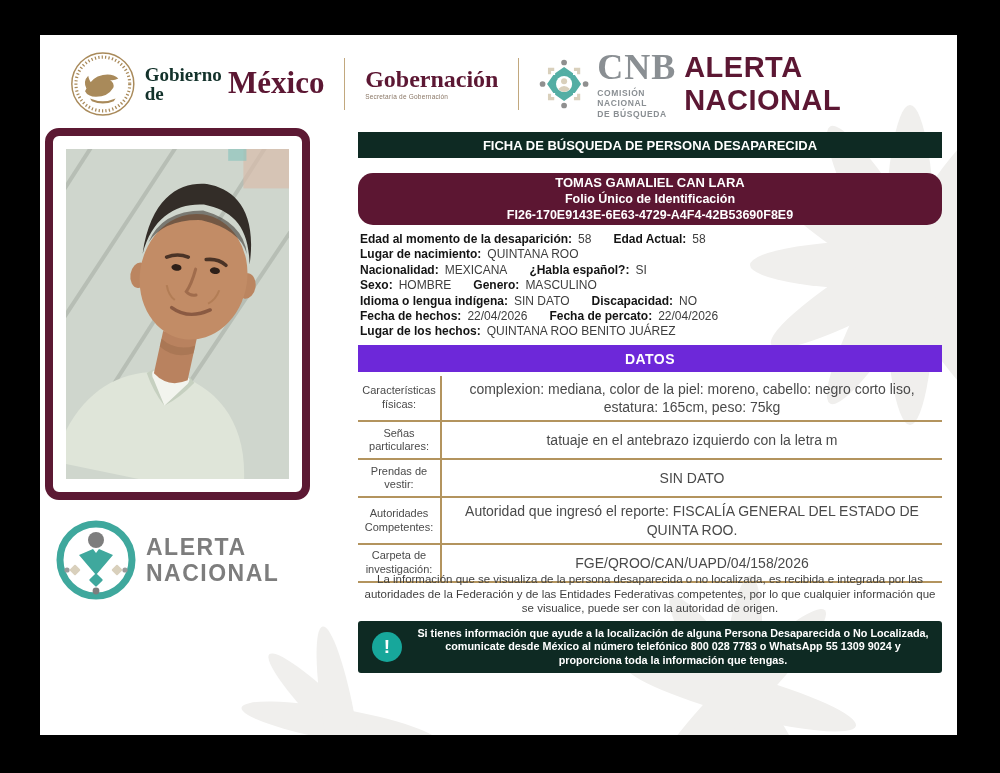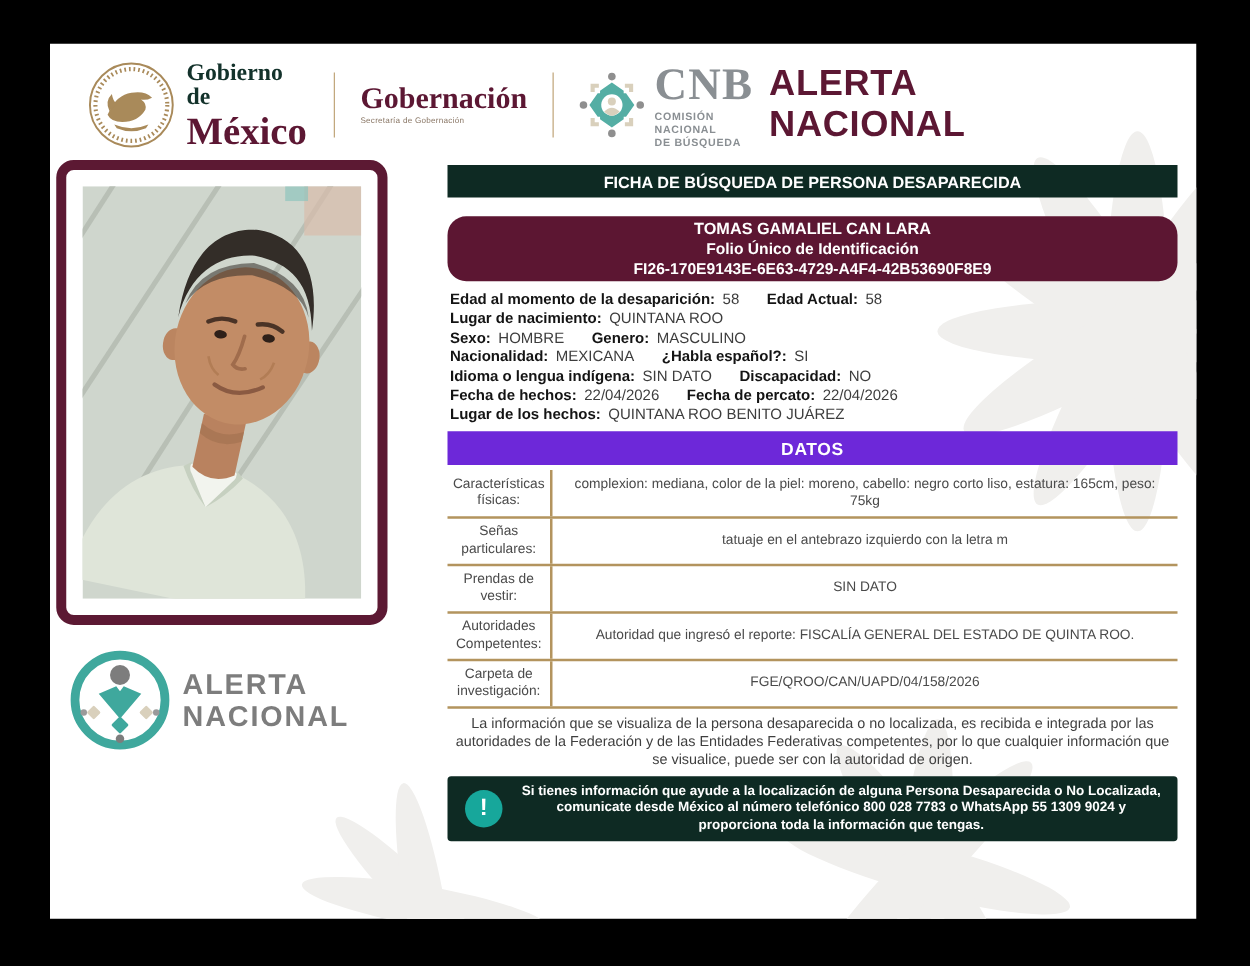--- a/index.html
+++ b/index.html
@@ -6,21 +6,21 @@
   *{box-sizing:border-box;}
   body{font-family:"Liberation Sans", sans-serif;}
   .canvas{position:relative;width:1000px;height:773px;background:#000;overflow:hidden;}
   .page{position:absolute;left:40px;top:35px;width:917px;height:700px;background:#ffffff;}
   .watermark{position:absolute;left:0;top:0;pointer-events:none;}
   .content{position:relative;width:100%;height:100%;}
 
   
   .header{position:absolute;left:0;right:0;top:10px;height:78px;display:flex;align-items:center;padding:0 30px;}
   .gob-logo{display:flex;align-items:center;gap:9px;}
-  .gob-text{display:flex;flex-direction:column;line-height:1;}
+  .gob-text{display:flex;flex-direction:row;line-height:1;}
   .gob-line1{font-family:"Liberation Serif",serif;font-size:19px;font-weight:600;color:#13322b;}
   .gob-line2{font-family:"Liberation Serif",serif;font-size:31px;font-weight:700;color:#5c1733;margin-top:2px;}
   .hdr-divider{width:1px;height:52px;background:#c2a87e;margin:0 20px;}
   .segob{display:flex;flex-direction:column;line-height:1;}
   .segob-word{font-family:"Liberation Serif",serif;font-size:24px;font-weight:600;color:#5c1733;}
   .segob-sub{font-size:6.5px;color:#8a7766;margin-top:3px;letter-spacing:.2px;}
   .cnb{display:flex;align-items:center;gap:8px;}
   .cnb-text{display:flex;flex-direction:column;line-height:1;}
   .cnb-acronym{font-family:"Liberation Serif",serif;font-size:36px;font-weight:700;color:#8a8f93;letter-spacing:1px;}
   .cnb-name{font-size:8.5px;font-weight:700;color:#8a8f93;letter-spacing:.6px;margin-top:3px;line-height:1.25;}
@@ -44,21 +44,21 @@
   .info-line{font-size:12px;line-height:15.4px;color:#3d3d3d;}
   .info-label{font-weight:700;color:#141414;margin-right:6px;}
   .info-value{margin-right:22px;}
   .bar-gold{top:310px;height:27px;background:#6d28d9;color:#fff;font-weight:700;font-size:14px;
             letter-spacing:.5px;display:flex;align-items:center;justify-content:center;}
   .datos-table{top:341px;}
   .datos-row{display:flex;border-bottom:2px solid #b3945e;min-height:38px;}
   .datos-label{width:84px;border-right:2px solid #b3945e;display:flex;align-items:center;justify-content:center;
                text-align:center;font-size:11px;color:#4a4a4a;padding:4px 2px;line-height:1.25;}
   .datos-value{flex:1;display:flex;align-items:center;justify-content:center;text-align:center;
-               font-size:11px;color:#4a4a4a;padding:4px 8px;line-height:1.3;}
+               font-size:14px;color:#4a4a4a;padding:4px 8px;line-height:1.3;}
   .disclaimer{top:537px;font-size:11.5px;color:#3f3f3f;text-align:center;line-height:14.5px;}
   .notice{top:586px;height:52px;background:#0e2a23;border-radius:3px;display:flex;align-items:center;
           padding:0 10px 0 14px;gap:12px;}
   .notice-icon{width:30px;height:30px;min-width:30px;border-radius:50%;background:#17a79b;color:#fff;
                display:flex;align-items:center;justify-content:center;font-weight:800;font-size:19px;}
   .notice-text{color:#fff;font-weight:700;font-size:10.8px;text-align:center;line-height:13.6px;flex:1;}
 </style>
 </head>
 <body>
 
@@ -213,22 +213,22 @@
 
       <div class="rcol bar-name" style="position:absolute;">
         <span class="name-line1">TOMAS GAMALIEL CAN LARA</span>
         <span>Folio Único de Identificación</span>
         <span>FI26-170E9143E-6E63-4729-A4F4-42B53690F8E9</span>
       </div>
 
       <div class="rcol info-block" style="position:absolute;" id="info-block">
           <div class="info-line"><span class="info-label">Edad al momento de la desaparición:</span><span class="info-value">58</span><span class="info-label">Edad Actual:</span><span class="info-value">58</span></div>
           <div class="info-line"><span class="info-label">Lugar de nacimiento:</span><span class="info-value">QUINTANA ROO</span></div>
+          <div class="info-line"><span class="info-label">Nacionalidad:</span><span class="info-value">MEXICANA</span><span class="info-label">¿Habla español?:</span><span class="info-value">SI</span></div>
           <div class="info-line"><span class="info-label">Sexo:</span><span class="info-value">HOMBRE</span><span class="info-label">Genero:</span><span class="info-value">MASCULINO</span></div>
-          <div class="info-line"><span class="info-label">Nacionalidad:</span><span class="info-value">MEXICANA</span><span class="info-label">¿Habla español?:</span><span class="info-value">SI</span></div>
           <div class="info-line"><span class="info-label">Idioma o lengua indígena:</span><span class="info-value">SIN DATO</span><span class="info-label">Discapacidad:</span><span class="info-value">NO</span></div>
           <div class="info-line"><span class="info-label">Fecha de hechos:</span><span class="info-value">22/04/2026</span><span class="info-label">Fecha de percato:</span><span class="info-value">22/04/2026</span></div>
           <div class="info-line"><span class="info-label">Lugar de los hechos:</span><span class="info-value">QUINTANA ROO BENITO JUÁREZ</span></div>
         </div>
 
       <div class="rcol bar-gold" style="position:absolute;">DATOS</div>
 
       <div class="rcol datos-table" style="position:absolute;" id="datos-table">
           <div class="datos-row">
             <div class="datos-label">Características físicas:</div>

